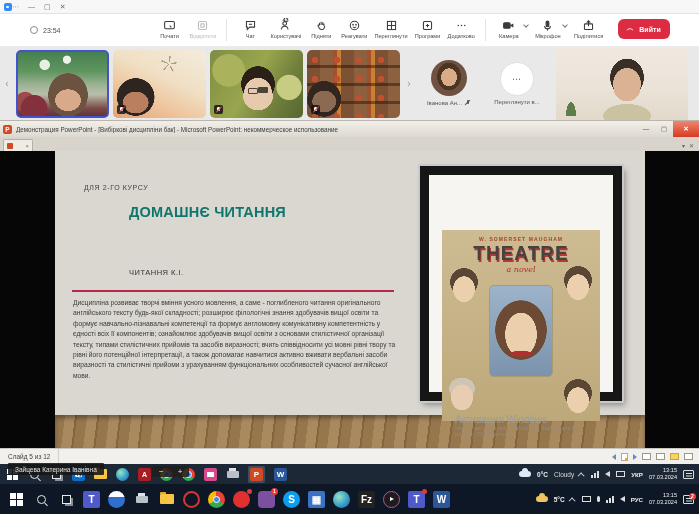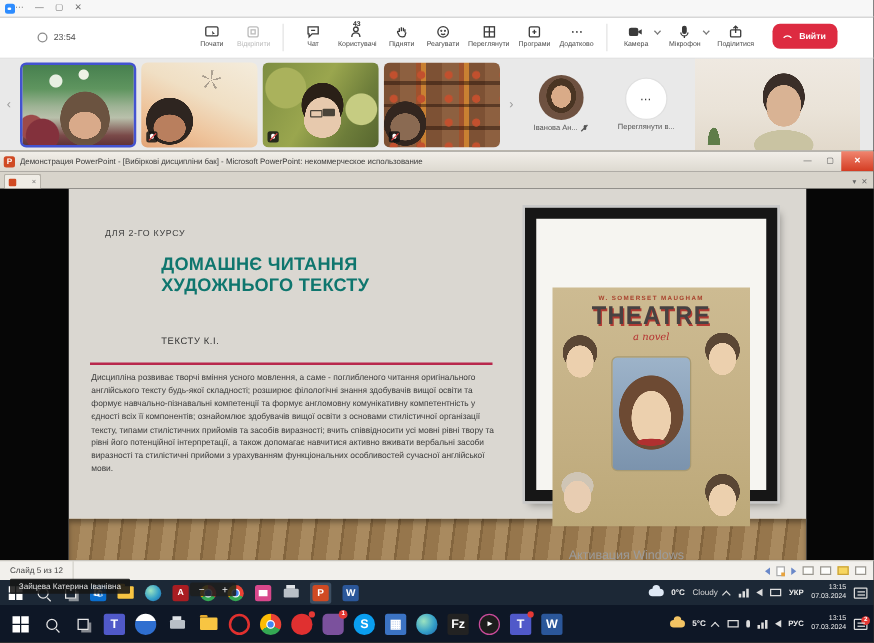--- a/index.html
+++ b/index.html
@@ -161,21 +161,21 @@
                radial-gradient(ellipse 11px 13px at 50% 58%, #ecd0ae 0 98%, transparent),
                radial-gradient(ellipse 14px 14px at 50% 40%, #5a4634 0 98%, transparent); }
   .f-tl { left:2px; top:36px; }
   .f-tr { right:2px; top:34px; }
   .f-bl { left:0px; bottom:6px; background:
                radial-gradient(ellipse 11px 13px at 50% 56%, #e8cdb2 0 98%, transparent),
                radial-gradient(ellipse 13px 11px at 50% 34%, #cfc5b5 0 98%, transparent); }
   .f-br { right:2px; bottom:4px; }
 
   .watermark { position:absolute; left:455px; top:263px; color:#9c9c9c; }
-  .wm1 { font-size:10px;margin-top:25px; }
+  .wm1 { font-size:10px; }
   .wm2 { font-size:6px; color:#8f8f8f; opacity:.85; }
 
   
   .ppt-status { position:absolute; top:448px; left:0; width:699px; height:16px; background:#f2f0ec;
                 border-top:1px solid #c9c6bf; display:flex; align-items:center; }
   .slide-count { font-size:6.5px; color:#444; padding:0 8px; border-right:1px solid #d4d1ca; height:100%;
                  display:flex; align-items:center; }
   .status-right { margin-left:auto; display:flex; align-items:center; gap:5px; padding-right:6px; }
   .arrow-l, .arrow-r { width:0; height:0; border-top:3px solid transparent; border-bottom:3px solid transparent; cursor:pointer; }
   .arrow-l { border-right:4px solid #6a88c9; }
@@ -439,23 +439,22 @@
       <span>▾</span>
       <span>✕</span>
     </div>
   </div>
 
   <div class="stage">
     <div class="slide">
       <div class="kicker">ДЛЯ 2-ГО КУРСУ</div>
       <div class="s-title">
         <div>ДОМАШНЄ ЧИТАННЯ</div>
-        <div>ХУДОЖНЬОГО ТЕКСТУ</div>
-      </div>
-      <div class="s-author">ТЕКСТУ К.І.</div>
+      </div>
+      <div class="s-author">ЧИТАННЯ К.І.</div>
       <div class="s-line"></div>
       <div class="s-body">Дисципліна розвиває творчі вміння усного мовлення, а саме - поглибленого читання оригінального англійського тексту будь-якої складності; розширює філологічні знання здобувачів вищої освіти та формує навчально-пізнавальні компетенції та формує англомовну комунікативну компетентність у єдності всіх її компонентів; ознайомлює здобувачів вищої освіти з основами стилістичної організації тексту, типами стилістичних прийомів та засобів виразності; вчить співвідносити усі мовні рівні твору та рівні його потенційної інтерпретації, а також допомагає навчитися активно вживати вербальні засоби виразності та стилістичні прийоми з урахуванням функціональних особливостей сучасної англійської мови.</div>
       <div class="floor"></div>
       <div class="frame">
         <div class="poster">
           <div class="po-author">W. SOMERSET MAUGHAM</div>
           <div class="po-title">THEATRE</div>
           <div class="po-sub">a novel</div>
           <div class="po-panel">
             <div class="po-face-main"></div>

